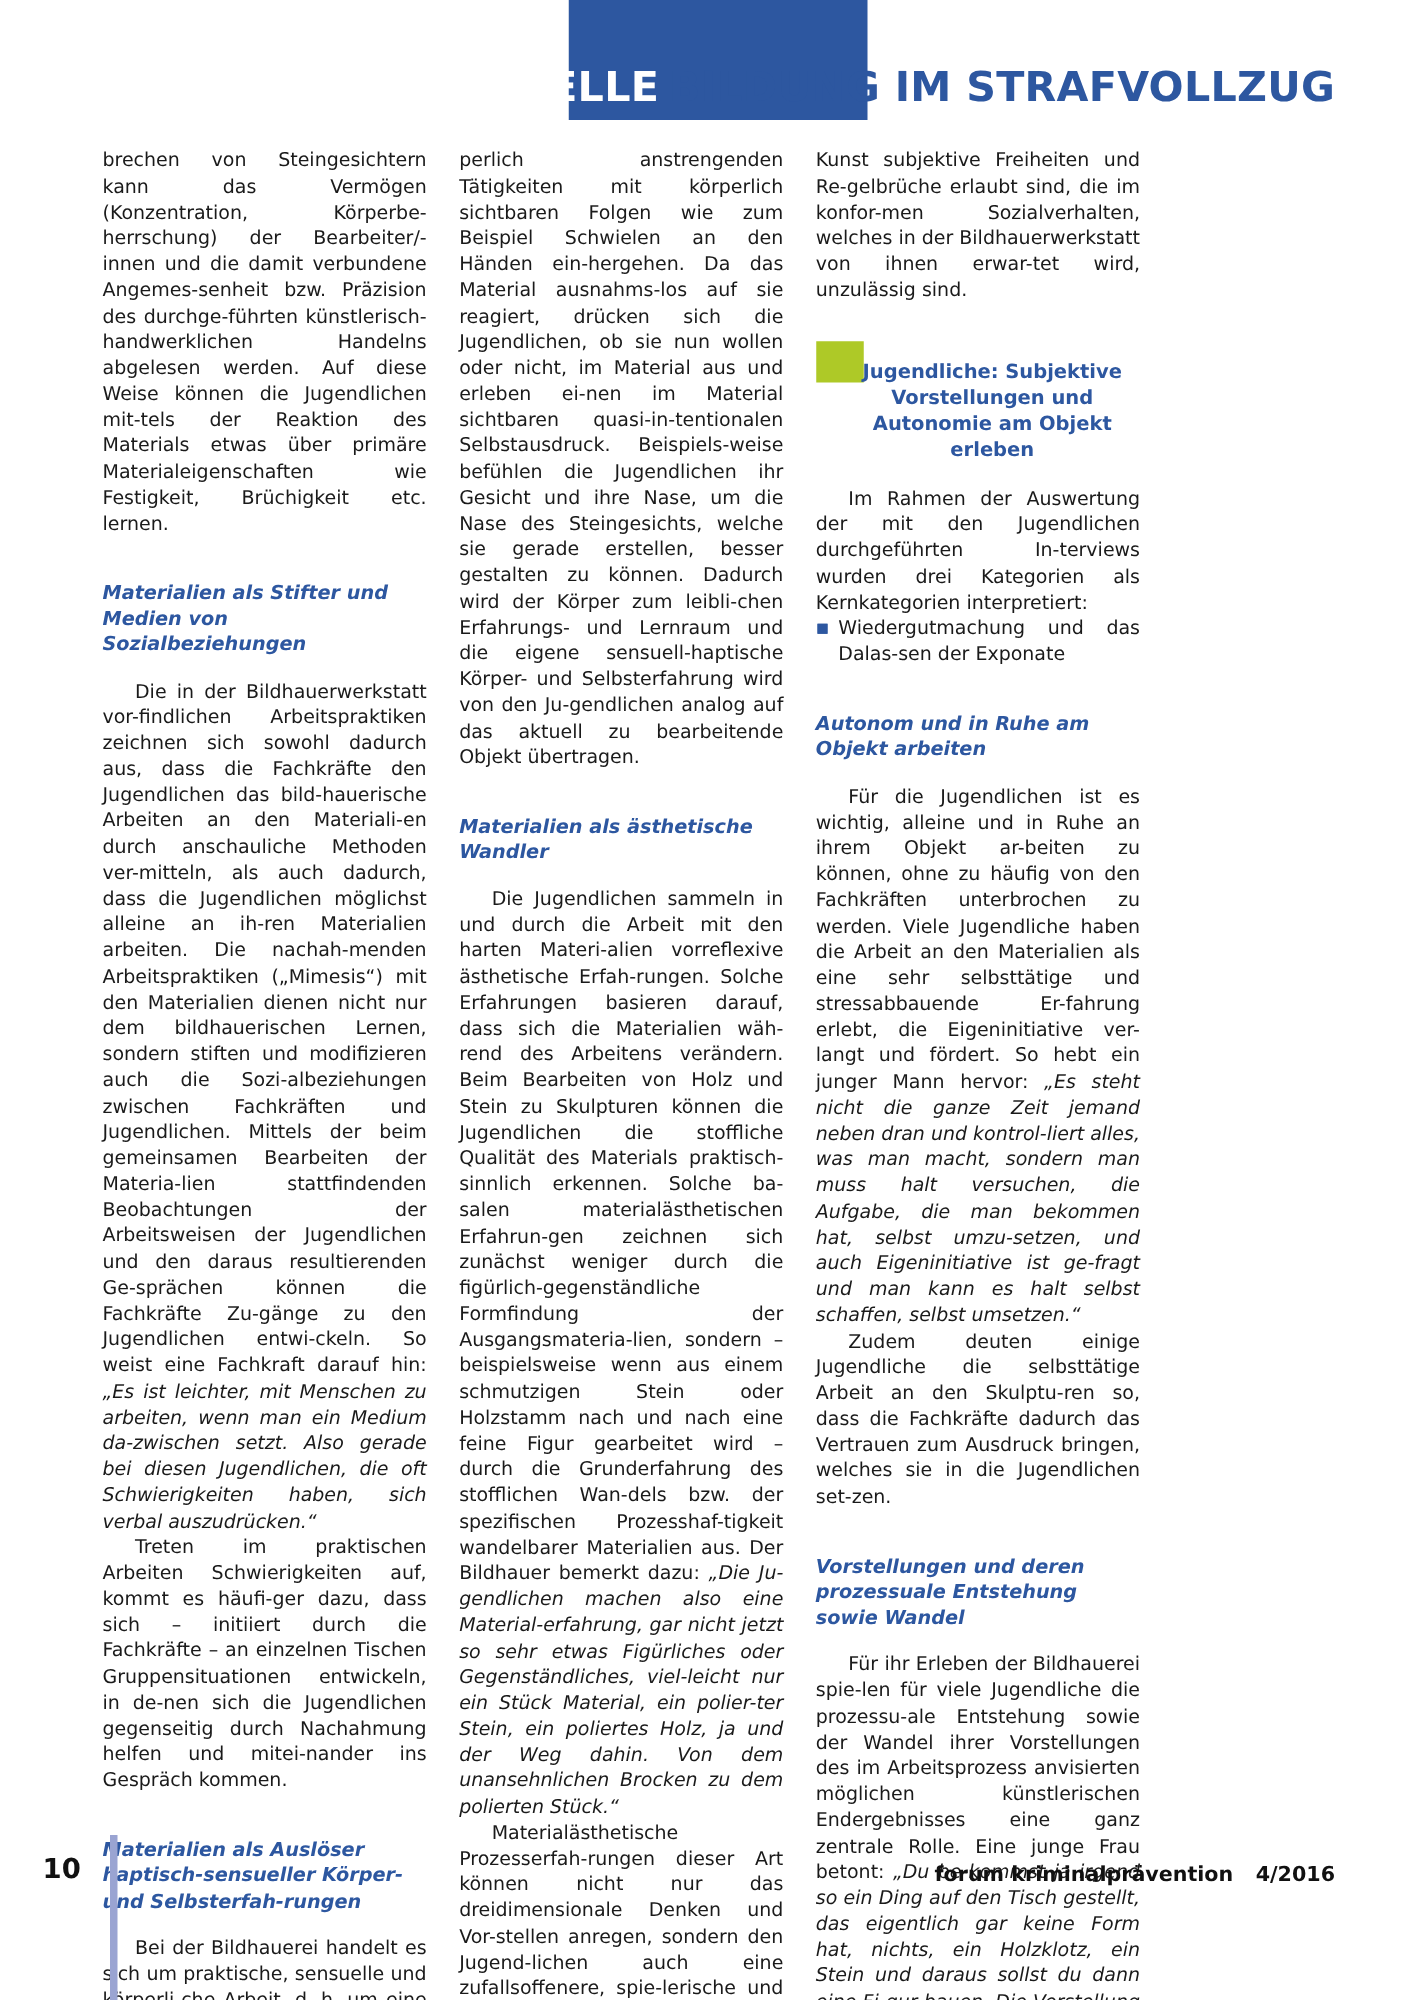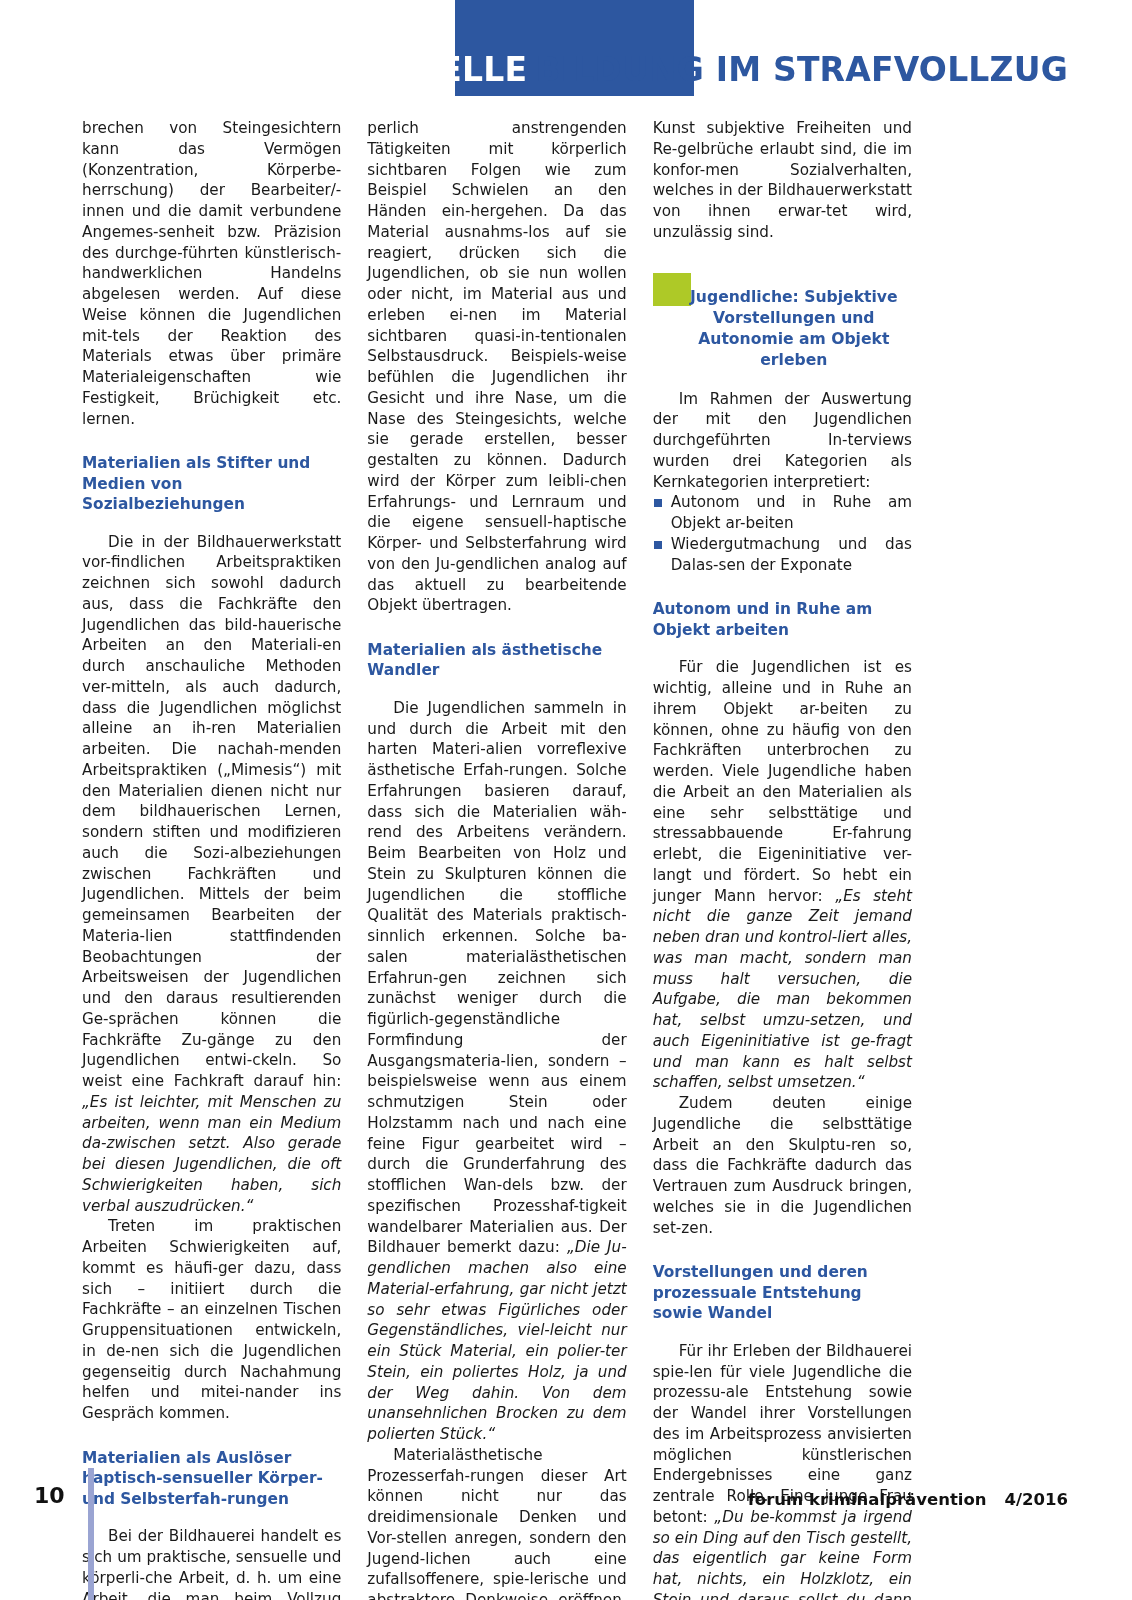--- a/index.html
+++ b/index.html
@@ -75,23 +75,24 @@
     text-indent: 26px;
     text-align: justify;
   }
   p.body-par.no-indent { text-indent: 0; }
 
   p.body-par + p.body-par { margin-top: 0; }
 
   h2.section-head {
     color: #2d57a0;
     font-weight: bold;
+    font-style: italic;
     font-size: 15.4px;
     line-height: 1.33;
-    margin-top: 24px;
+    margin-top: 35px;
     margin-bottom: 17px;
     text-align: left;
   }
 
   
   .major-head-wrap {
     margin-top: 30px;
     margin-bottom: 18px;
     position: relative;
   }
@@ -210,21 +211,20 @@
     <p class="body-par no-indent">Kunst subjektive Freiheiten und Re-gelbrüche erlaubt sind, die im konfor-men Sozialverhalten, welches in der Bildhauerwerkstatt von ihnen erwar-tet wird, unzulässig sind.</p>
 
     <div class="major-head-wrap">
       <div class="green-marker"></div>
       <h2 class="major-head">Jugendliche: Subjektive Vorstellungen und Autonomie am Objekt erleben</h2>
     </div>
 
     <p class="body-par">Im Rahmen der Auswertung der mit den Jugendlichen durchgeführten In-terviews wurden drei Kategorien als Kernkategorien interpretiert:</p>
 
     <ul class="cat-list">
-      <li><span class="bullet-square"></span><span>Autonom und in Ruhe am Objekt ar-beiten</span></li>
       <li><span class="bullet-square"></span></li>
       <li><span class="bullet-square"></span><span>Wiedergutmachung und das Dalas-sen der Exponate</span></li>
     </ul>
 
     <h2 class="section-head">Autonom und in Ruhe am Objekt arbeiten</h2>
 
     <p class="body-par"><span>Für die Jugendlichen ist es wichtig, alleine und in Ruhe an ihrem Objekt ar-beiten zu können, ohne zu häufig von den Fachkräften unterbrochen zu werden. Viele Jugendliche haben die Arbeit an den Materialien als eine sehr selbsttätige und stressabbauende Er-fahrung erlebt, die Eigeninitiative ver-langt und fördert. So hebt ein junger Mann hervor: </span><em class="quote">„Es steht nicht die ganze Zeit jemand neben dran und kontrol-liert alles, was man macht, sondern man muss halt versuchen, die Aufgabe, die man bekommen hat, selbst umzu-setzen, und auch Eigeninitiative ist ge-fragt und man kann es halt selbst schaffen, selbst umsetzen.“</em></p>
 
     <p class="body-par">Zudem deuten einige Jugendliche die selbsttätige Arbeit an den Skulptu-ren so, dass die Fachkräfte dadurch das Vertrauen zum Ausdruck bringen, welches sie in die Jugendlichen set-zen.</p>
 

